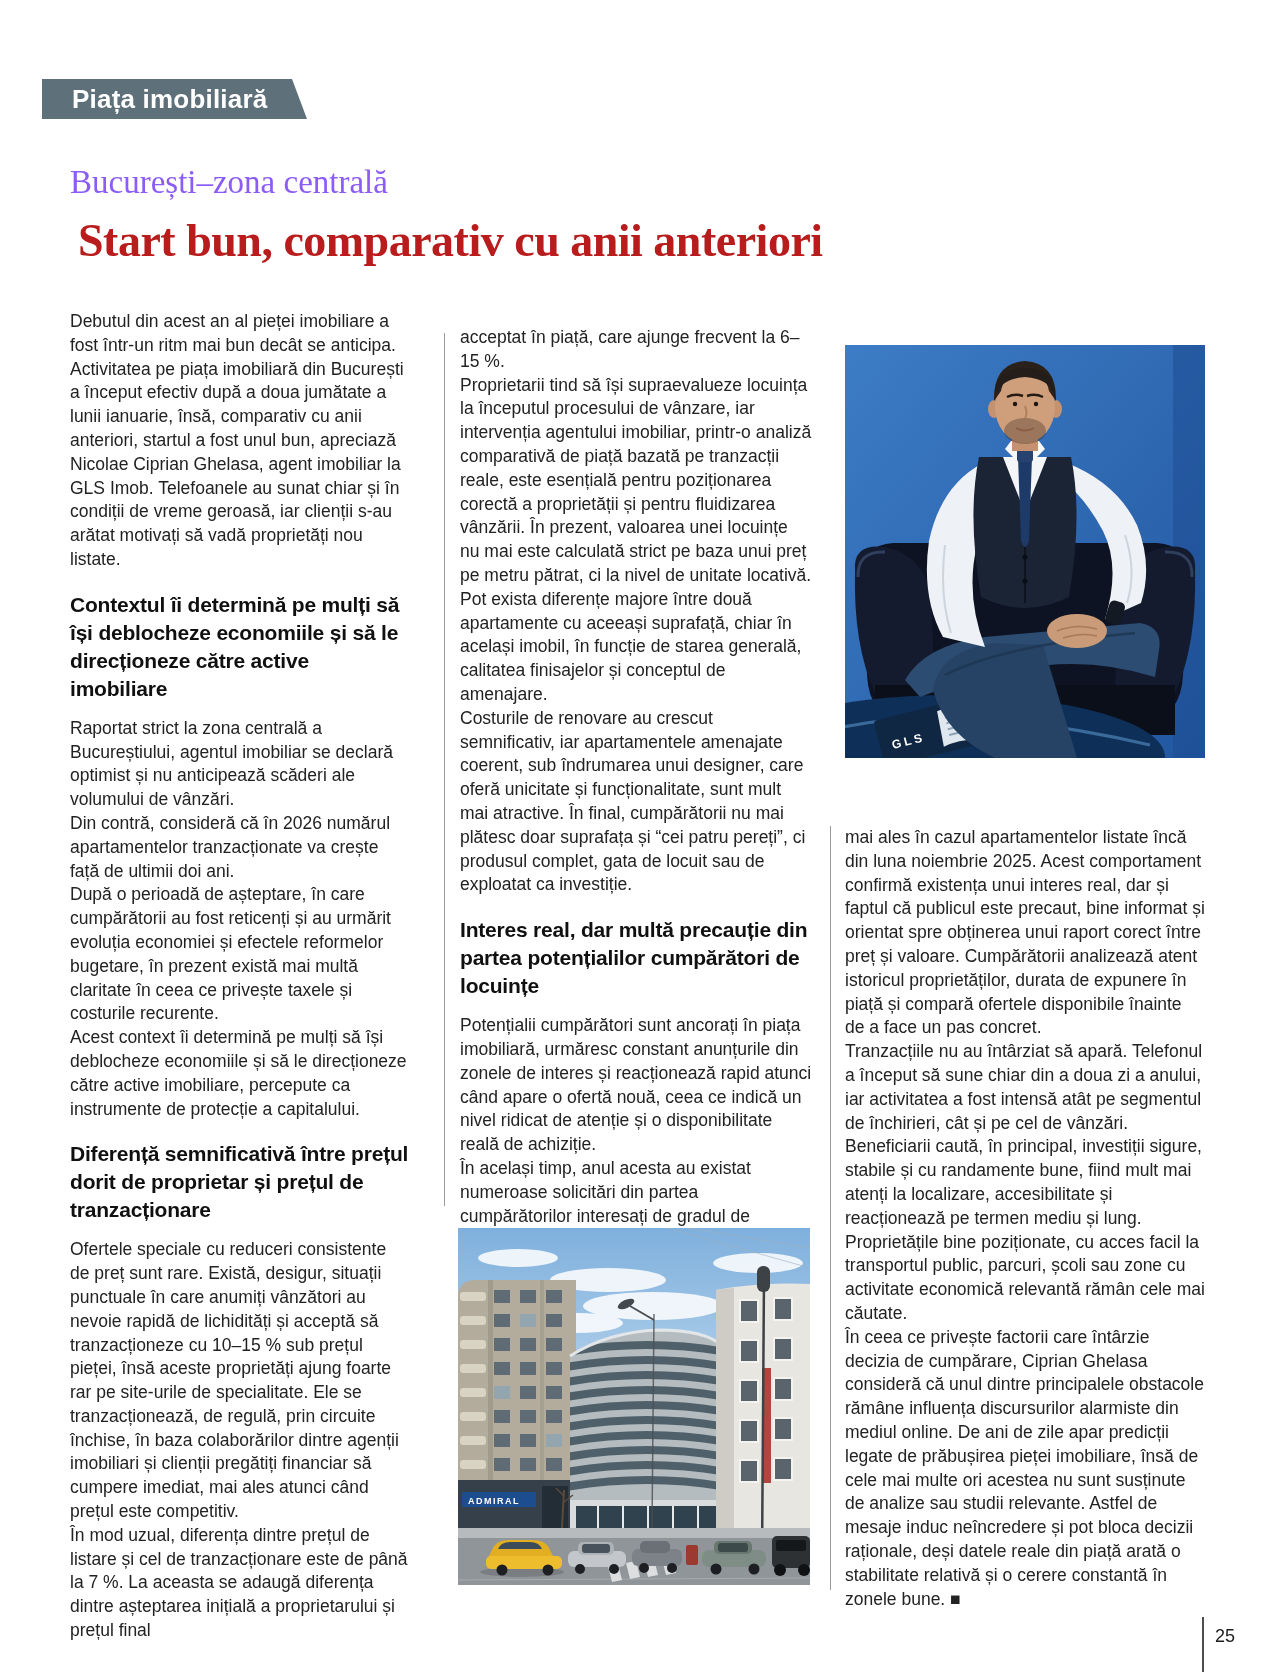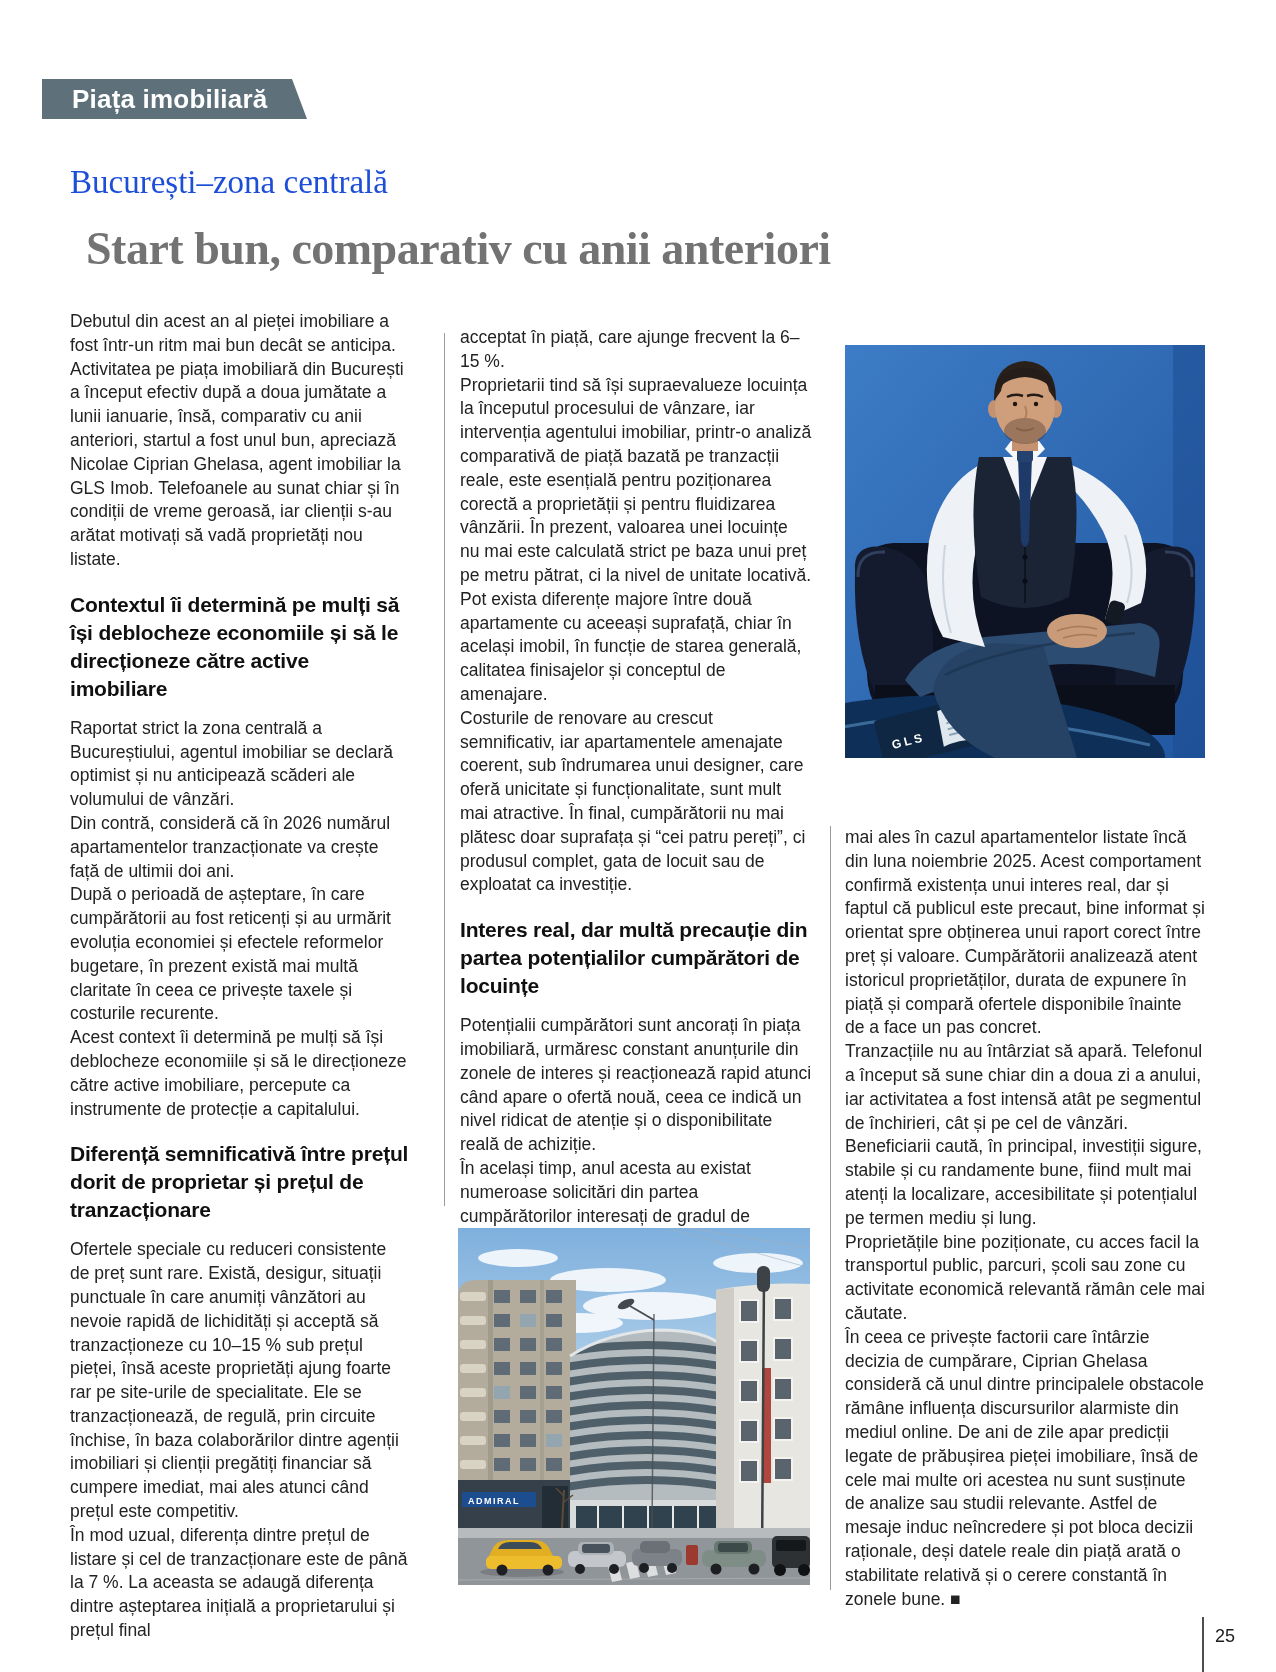--- a/index.html
+++ b/index.html
@@ -14,26 +14,26 @@
     background:#5e707a;
     clip-path:polygon(0 0, 250px 0, 265px 100%, 0 100%);
   }
   .badge span {
     display:block; padding-left:30px; line-height:40px;
     font-size:26px; font-weight:700; color:#ffffff; letter-spacing:.2px;
   }
   
   .kicker {
     position:absolute; left:70px; top:164px;
-    font-family:"Liberation Serif", serif; font-size:33px; color:#1d4ed8;
+    font-family:"Liberation Serif", serif; font-size:33px; color:#8b5cf6;
   }
   .headline {
-    position:absolute; left:70px; top:206px; margin:16px;
+    position:absolute; left:70px; top:206px; margin:8px;
     font-family:"Liberation Serif", serif; font-size:46px; font-weight:700;
-    letter-spacing:-.5px; color:#737373;
+    letter-spacing:-.5px; color:#b91c1c;
   }
   
   .col { position:absolute; font-size:17.5px; line-height:23.8px; color:#222; }
   .col p { margin:0; }
   .subhead {
     margin:19px 0 14px; font-size:21px; line-height:28px; font-weight:700;
     color:#101010; letter-spacing:-.2px;
   }
   .col1 { left:70px;  top:310px; width:340px; }
   .col2 { left:460px; top:326px; width:352px; }
@@ -88,21 +88,21 @@
     <h2 class="subhead">Interes real, dar multă precauție din partea potențialilor cumpărători de locuințe</h2>
     <p>Potențialii cumpărători sunt ancorați în piața imobiliară, urmăresc constant anunțurile din zonele de interes și reacționează rapid atunci când apare o ofertă nouă, ceea ce indică un nivel ridicat de atenție și o disponibilitate reală de achiziție.</p>
     <p>În același timp, anul acesta au existat numeroase solicitări din partea cumpărătorilor interesați de gradul de negociere a prețului,</p>
   </div>
 
   <div class="vrule rule2"></div>
 
   <div class="col col3">
     <p>mai ales în cazul apartamentelor listate încă din luna noiembrie 2025. Acest comportament confirmă existența unui interes real, dar și faptul că publicul este precaut, bine informat și orientat spre obținerea unui raport corect între preț și valoare. Cumpărătorii analizează atent istoricul proprietăților, durata de expunere în piață și compară ofertele disponibile înainte de a face un pas concret.</p>
     <p>Tranzacțiile nu au întârziat să apară. Telefonul a început să sune chiar din a doua zi a anului, iar activitatea a fost intensă atât pe segmentul de închirieri, cât și pe cel de vânzări.</p>
-    <p>Beneficiarii caută, în principal, investiții sigure, stabile și cu randamente bune, fiind mult mai atenți la localizare, accesibilitate și potențialul pe termen mediu și lung.</p>
+    <p>Beneficiarii caută, în principal, investiții sigure, stabile și cu randamente bune, fiind mult mai atenți la localizare, accesibilitate și reacționează pe termen mediu și lung.</p>
     <p>Proprietățile bine poziționate, cu acces facil la transportul public, parcuri, școli sau zone cu activitate economică relevantă rămân cele mai căutate.</p>
     <p>În ceea ce privește factorii care întârzie decizia de cumpărare, Ciprian Ghelasa consideră că unul dintre principalele obstacole rămâne influența discursurilor alarmiste din mediul online. De ani de zile apar predicții legate de prăbușirea pieței imobiliare, însă de cele mai multe ori acestea nu sunt susținute de analize sau studii relevante. Astfel de mesaje induc neîncredere și pot bloca decizii raționale, deși datele reale din piață arată o stabilitate relativă și o cerere constantă în zonele bune. ■</p>
   </div>
 
   <figure class="agent-photo">
     <svg viewBox="0 0 360 413" width="360" height="413">
       <defs>
         <linearGradient id="bg1" x1="0" y1="0" x2="1" y2="1">
           <stop offset="0" stop-color="#3d7cc6"></stop>
           <stop offset="1" stop-color="#2257a0"></stop>

